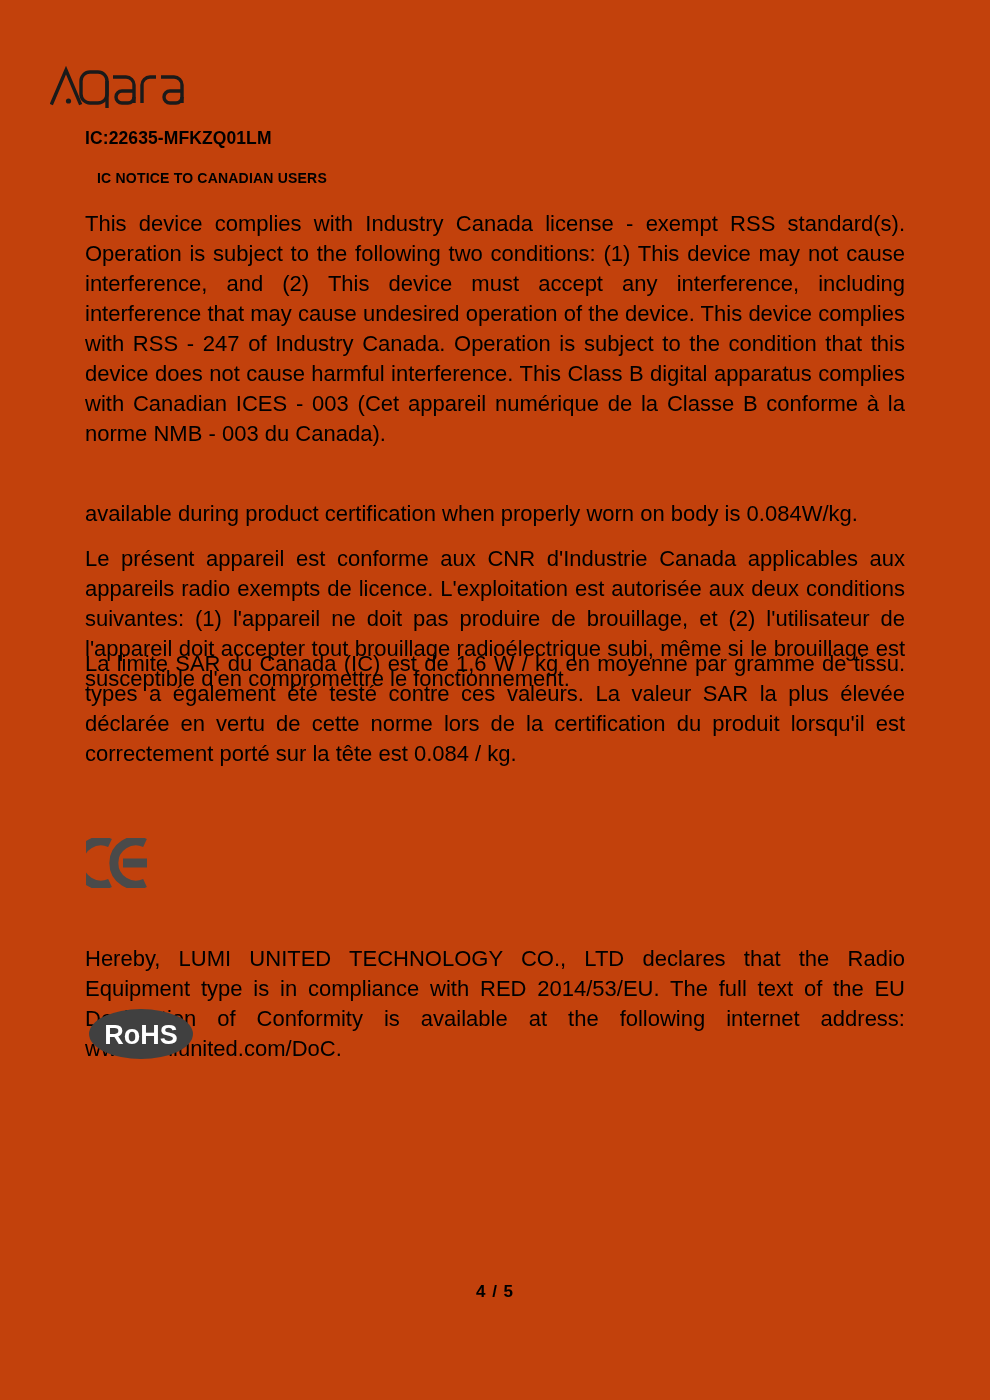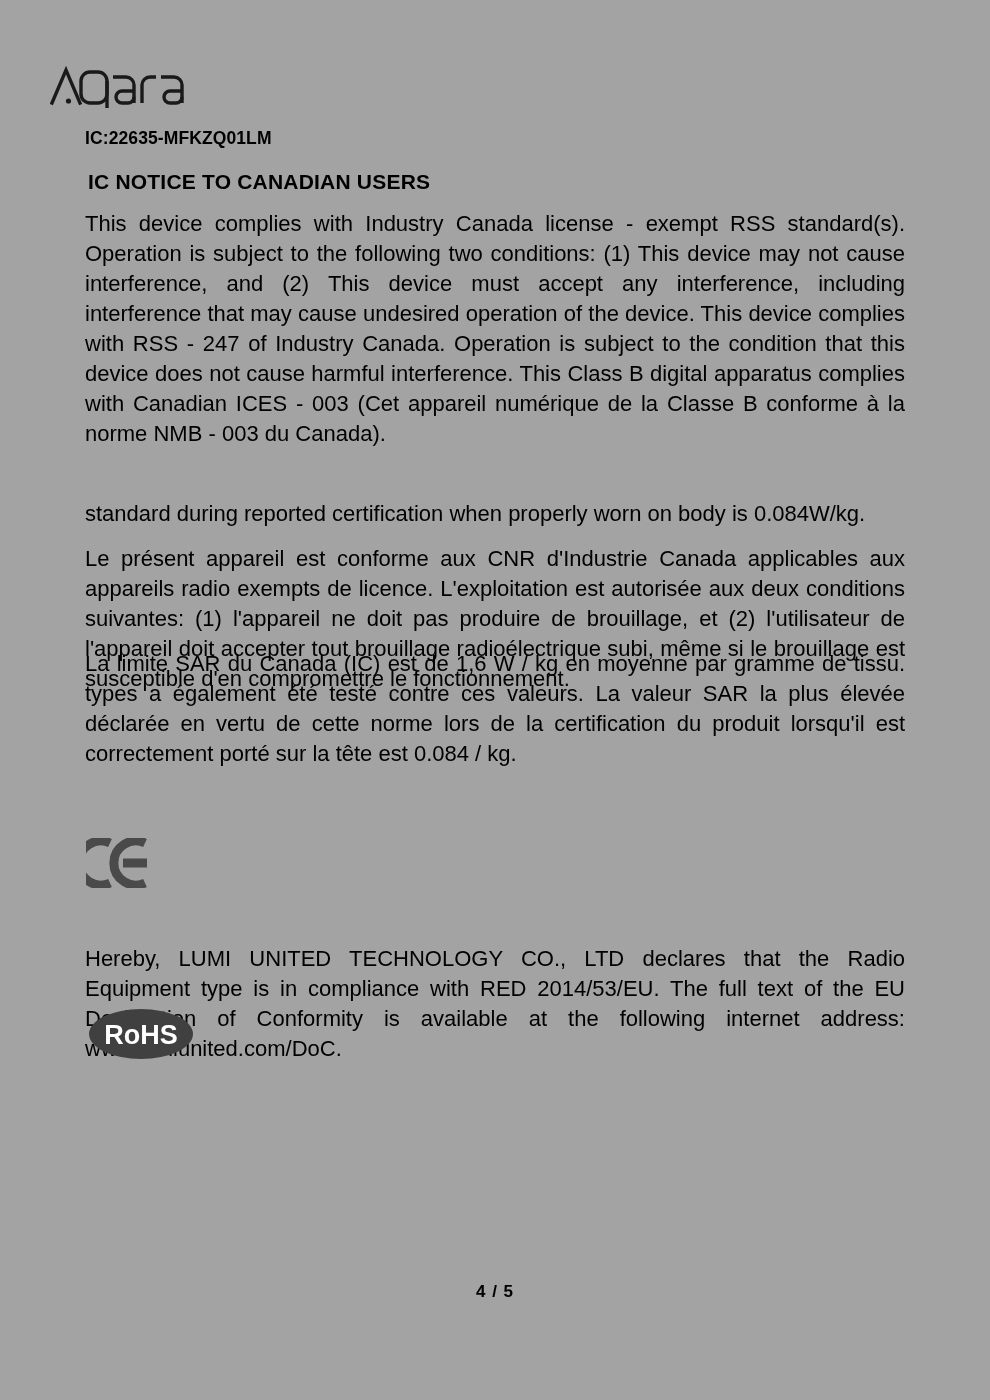--- a/index.html
+++ b/index.html
@@ -15,21 +15,21 @@
     font-family: "Liberation Sans", sans-serif;
     color: #000000;
     overflow: hidden;
   }
   .page {
     position: absolute;
     left: 0;
     top: 0;
     width: 990px;
     height: 1400px;
-    background: #a3a3a3;
+    background: #c2410c;
   }
 
   
   .logo-wrap {
     position: absolute;
     left: 50px;
     top: 58px;
     width: 150px;
     height: 52px;
   }
@@ -40,23 +40,23 @@
     position: absolute;
     left: 85px;
     top: 128px;
     font-size: 17.5px;
     font-weight: bold;
     letter-spacing: 0.1px;
     white-space: nowrap;
   }
   .ic-heading {
     position: absolute;
-    left: 88px;
+    left: 97px;
     top: 170px;
-    font-size: 21px;
+    font-size: 14px;
     font-weight: bold;
     letter-spacing: 0.2px;
     white-space: nowrap;
   }
 
   
   .para {
     position: absolute;
     left: 85px;
     width: 820px;
@@ -138,21 +138,21 @@
       </g>
     </svg>
   </div>
 
   <div class="ic-code">IC:22635-MFKZQ01LM</div>
 
   <div class="ic-heading">IC NOTICE TO CANADIAN USERS</div>
 
   <div class="para p-intro">This device complies with Industry Canada license ‑ exempt RSS standard(s). Operation is subject to the following two conditions: (1) This device may not cause interference, and (2) This device must accept any interference, including interference that may cause undesired operation of the device. This device complies with RSS ‑ 247 of Industry Canada. Operation is subject to the condition that this device does not cause harmful interference. This Class B digital apparatus complies with Canadian ICES ‑ 003 (Cet appareil numérique de la Classe B conforme à la norme NMB ‑ 003 du Canada).</div>
 
-  <div class="para p-sar3 last-left">standard during reported certification when properly worn on body is 0.084W/kg.</div>
+  <div class="para p-sar3 last-left">available during product certification when properly worn on body is 0.084W/kg.</div>
 
   <div class="para p-fr1">Le présent appareil est conforme aux CNR d'Industrie Canada applicables aux appareils radio exempts de licence. L'exploitation est autorisée aux deux conditions suivantes: (1) l'appareil ne doit pas produire de brouillage, et (2) l'utilisateur de l'appareil doit accepter tout brouillage radioélectrique subi, même si le brouillage est susceptible d'en compromettre le fonctionnement.</div>
 
   <div class="para p-fr2">La limite SAR du Canada (IC) est de 1,6 W / kg en moyenne par gramme de tissu. types  a également été testé contre ces valeurs. La valeur SAR la plus élevée déclarée en vertu de cette norme lors de la certification du produit lorsqu'il est correctement porté sur la tête est 0.084 / kg.</div>
 
   <div class="ce-mark">
     <svg width="70" height="50" viewBox="0 0 70 50" xmlns="http://www.w3.org/2000/svg">
 
       <path d="M24 5 A 22 22 0 1 0 24 45" fill="none" stroke="#4a4a4a" stroke-width="9" stroke-linecap="butt"></path>
 

